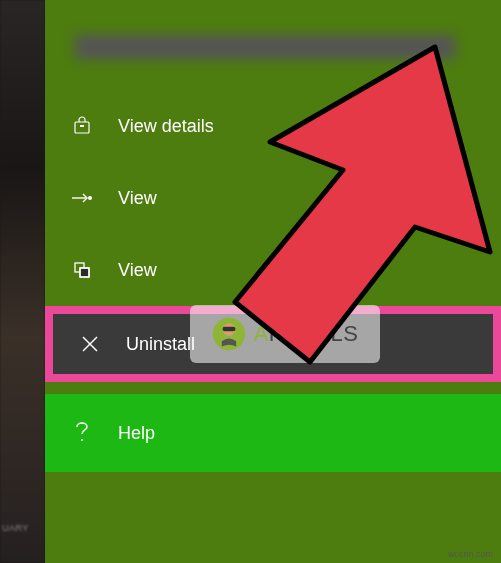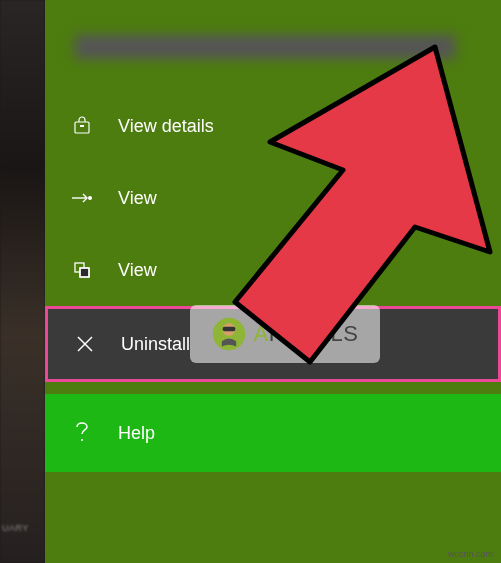--- a/index.html
+++ b/index.html
@@ -65,21 +65,21 @@
       display: flex;
       align-items: center;
       justify-content: center;
       color: #fff;
     }
     .menu-item .label {
       flex: 1;
     }
     .uninstall-row {
       background: #3a3a3a;
-      border: 3px solid #ec4899;
+      border: 8px solid #ec4899;
       height: 76px;
     }
     .help-row {
       background: #1eb814;
       margin-top: 12px;
       height: 78px;
     }
     .arrow-overlay {
       position: absolute;
       left: 215px;

